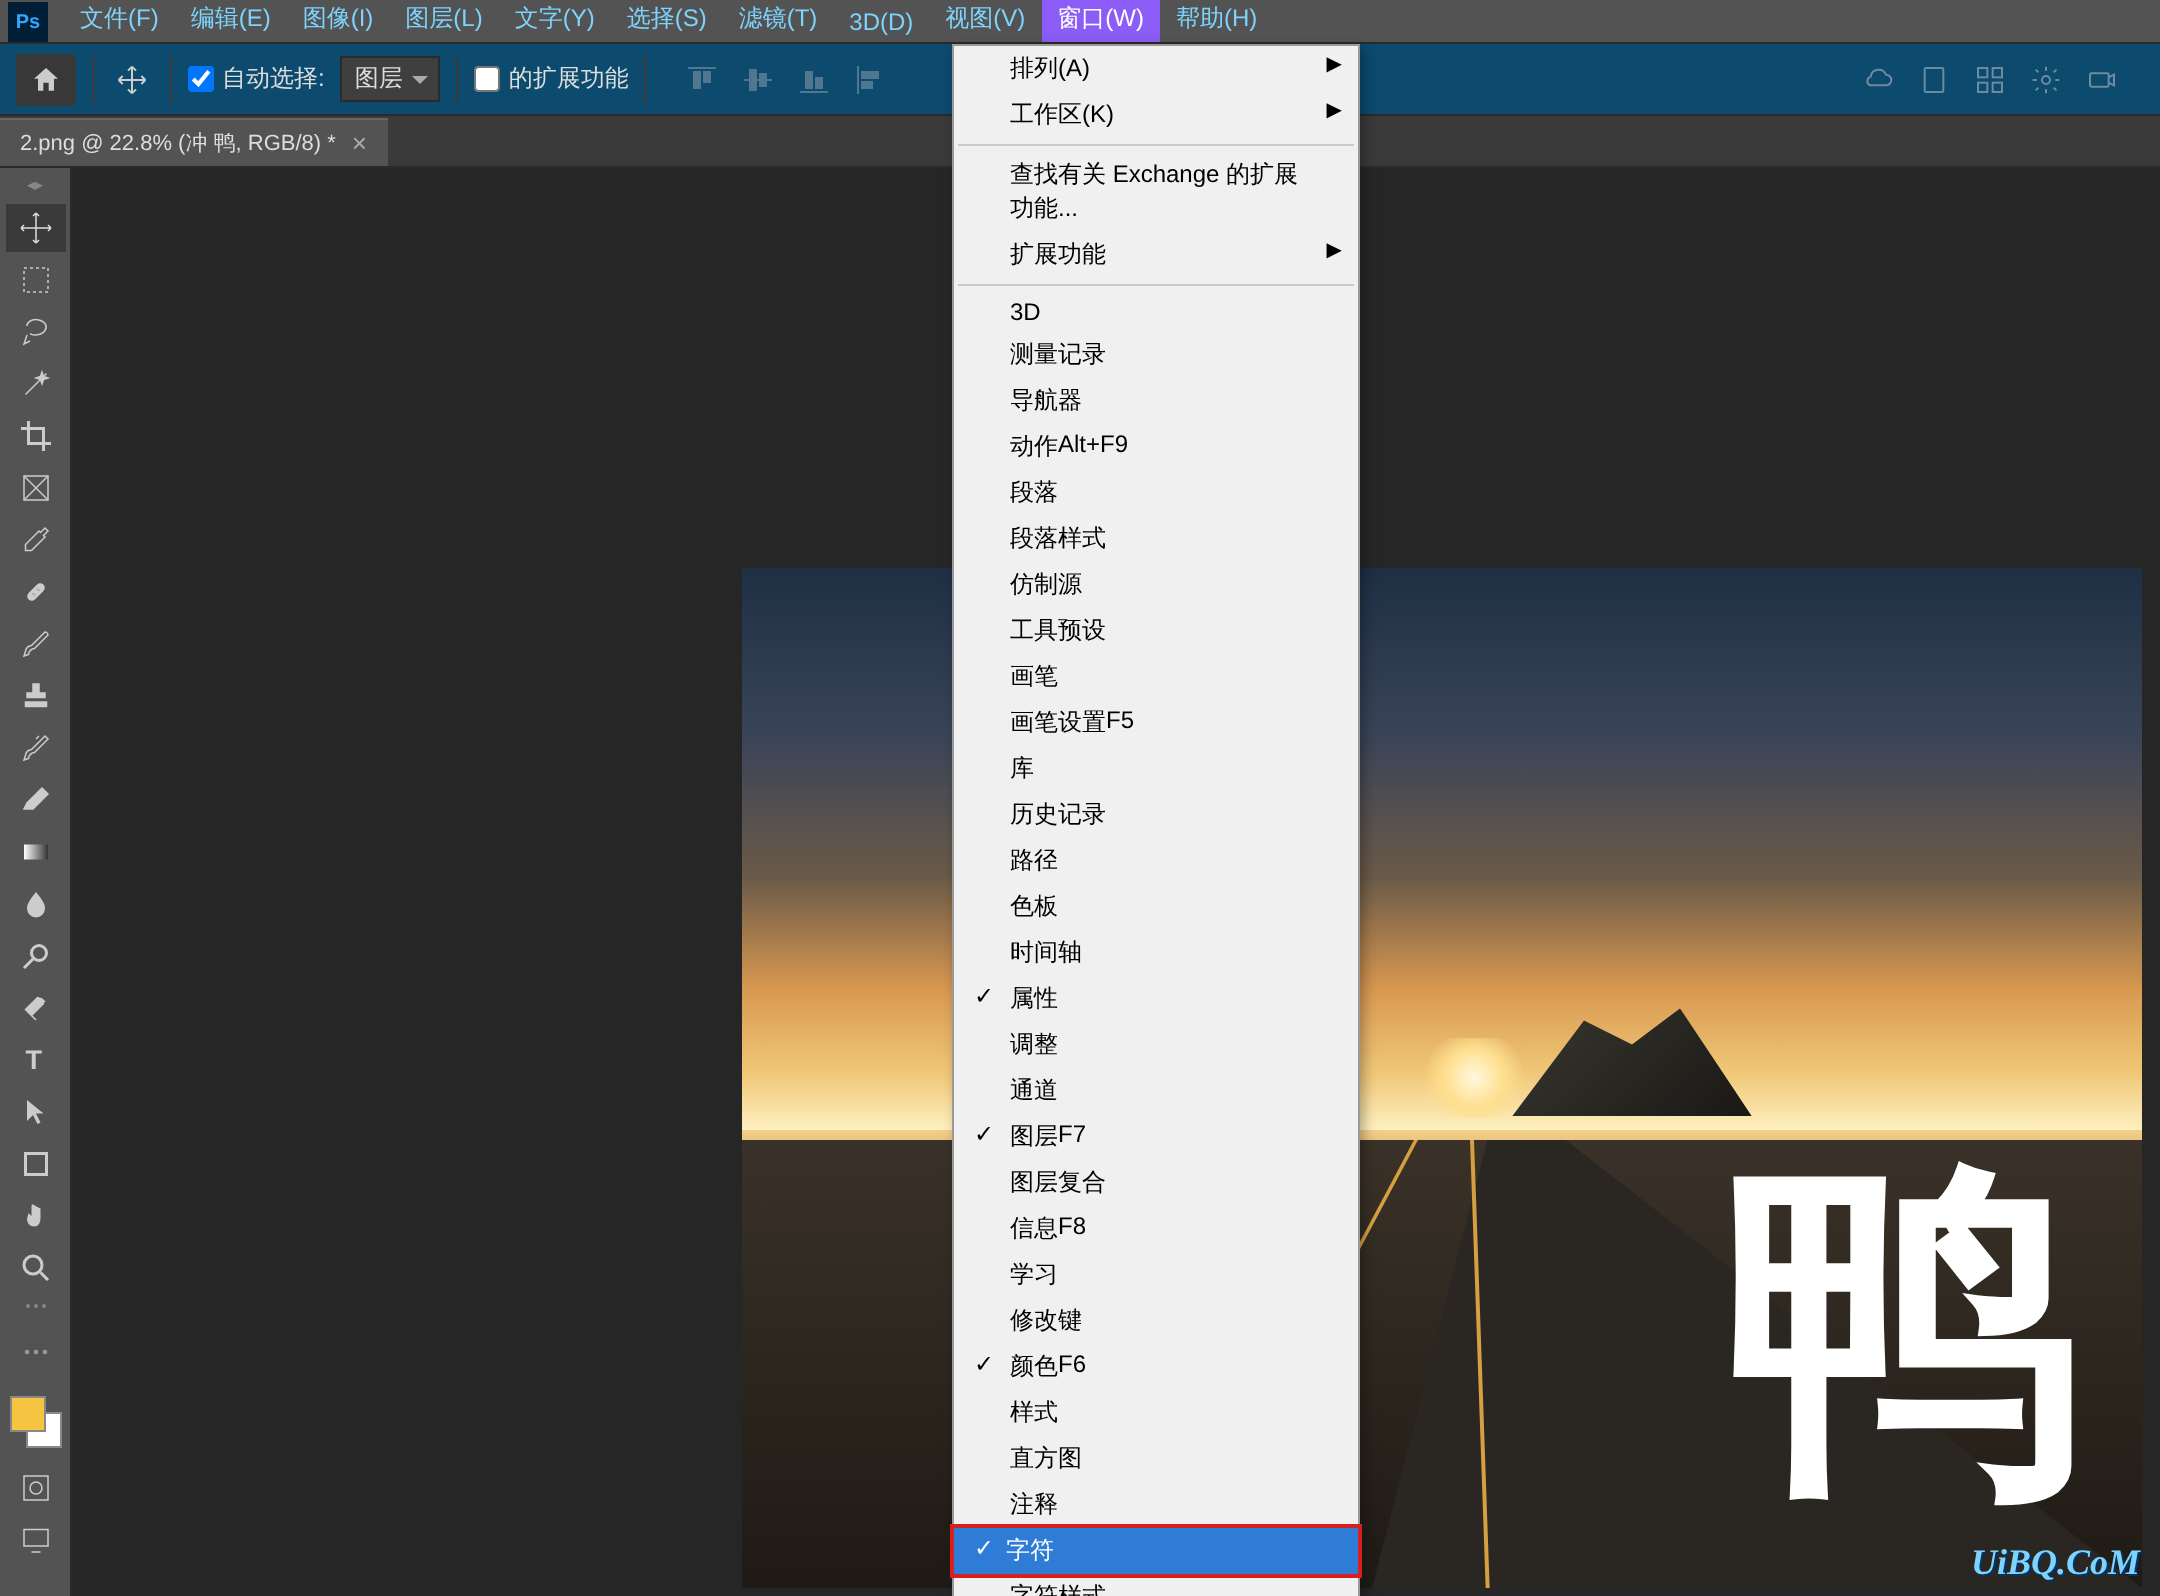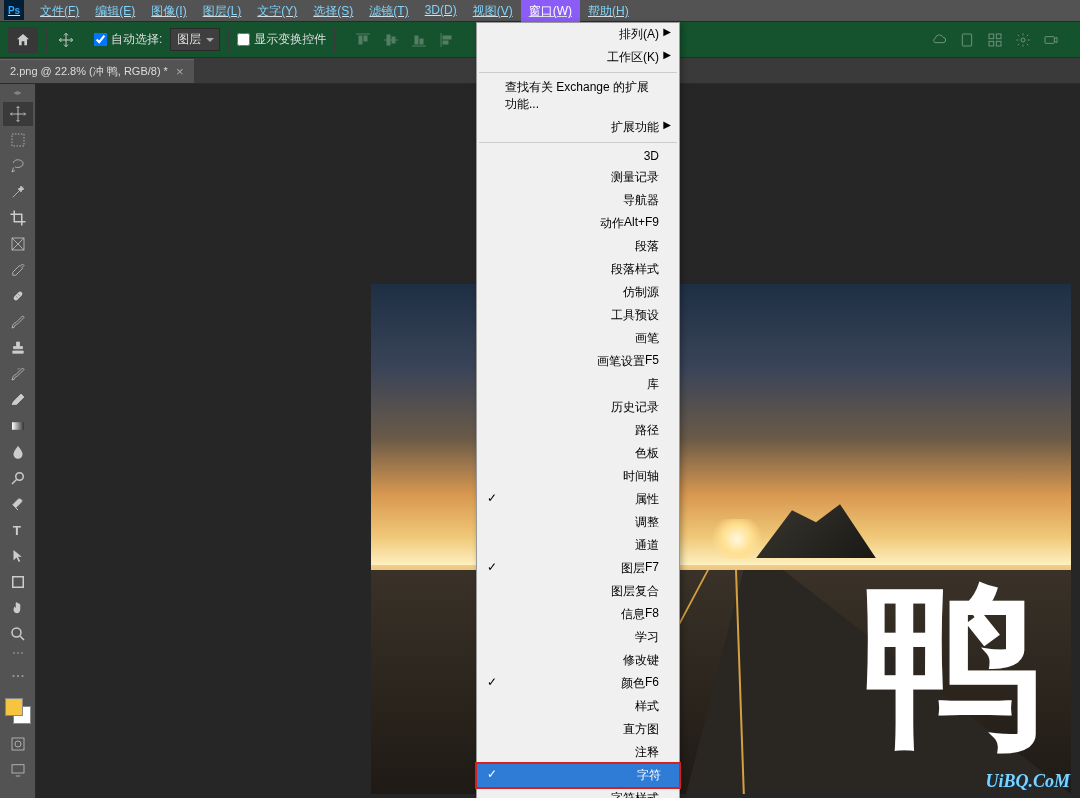--- a/index.html
+++ b/index.html
@@ -1,25 +1,25 @@
 <!DOCTYPE html>
 <html><head>
 <meta charset="utf-8">
 <style>
   * { box-sizing: border-box; margin: 0; padding: 0; font-family: "Microsoft YaHei", Arial, sans-serif; }
   body { background: #535353; width: 1080px; height: 798px; overflow: hidden; position: relative; color: #ddd; font-size: 12px; }
   
   
-  .menubar { height: 22px; background: #535353; display: flex; align-items: flex-start; border-bottom: 1px solid #2a2a2a; text-decoration: underline; }
+  .menubar { height: 22px; background: #535353; display: flex; align-items: flex-end; border-bottom: 1px solid #2a2a2a; }
   .ps-logo { width: 20px; height: 20px; background: #001e36; color: #31a8ff; display: flex; align-items: center; justify-content: center; font-size: 10px; font-weight: bold; margin: 0 8px 0 4px; }
   .menu-item { padding: 3px 8px; cursor: default; color: #7dd3fc; }
   .menu-item.active { background: #8b5cf6; color: #fff; }
   
   
-  .optbar { height: 36px; background: #14532d; display: flex; align-items: center; border-bottom: 1px solid #2a2a2a; padding-left: 8px; gap: 8px; }
+  .optbar { height: 36px; background: #0c4a6e; display: flex; align-items: center; border-bottom: 1px solid #2a2a2a; padding-left: 8px; gap: 8px; }
   .home-btn { width: 30px; height: 26px; background: #383838; display: flex; align-items: center; justify-content: center; border-radius: 2px; }
   .opt-divider { width: 1px; height: 26px; background: #3a3a3a; }
   .move-icon { width: 22px; height: 22px; display: flex; align-items: center; justify-content: center; color: #ccc; }
   .chk { display: flex; align-items: center; gap: 4px; color: #ddd; }
   .chk input { width: 13px; height: 13px; }
   .combo { background: #3f3f3f; border: 1px solid #2a2a2a; padding: 2px 18px 2px 6px; color: #ddd; position: relative; }
   .combo::after { content: ''; position: absolute; right: 5px; top: 50%; border: 4px solid transparent; border-top-color: #aaa; transform: translateY(-25%); }
   .align-group { display: flex; gap: 4px; margin-left: 8px; }
   .align-btn { width: 24px; height: 24px; display: flex; align-items: center; justify-content: center; opacity: 0.35; }
   .right-icons { display: flex; gap: 10px; margin-left: auto; margin-right: 20px; opacity: 0.5; }
@@ -53,21 +53,21 @@
   .mountain { position: absolute; top: 42%; left: 0; right: 0; height: 18%; }
   .mountain::before { content: ''; position: absolute; left: 55%; top: 0; width: 120px; height: 60px; background: linear-gradient(135deg, #3a3830 0%, #1a1815 100%); clip-path: polygon(0 100%, 30% 20%, 50% 40%, 70% 10%, 100% 100%); }
   .ground { position: absolute; top: 56%; left: 0; right: 0; bottom: 0; background: linear-gradient(to bottom, #3a3228 0%, #1f1a15 100%); }
   .road { position: absolute; top: 56%; left: 45%; right: 0; bottom: 0; background: #2a2622; clip-path: polygon(15% 0, 25% 0, 100% 100%, 0 100%); }
   .road-line-l { position: absolute; top: 56%; bottom: 0; left: 48%; width: 2px; background: #d4a040; transform-origin: top; transform: skewX(-28deg); }
   .road-line-r { position: absolute; top: 56%; bottom: 0; left: 52%; width: 2px; background: #d4a040; transform-origin: top; transform: skewX(2deg); }
   .big-char { position: absolute; right: 30px; bottom: 40px; font-size: 180px; font-weight: 900; color: #fff; font-family: "SimHei", sans-serif; line-height: 1; }
   
   
   .dropdown { position: absolute; left: 476px; top: 22px; width: 204px; background: #f0f0f0; border: 1px solid #999; box-shadow: 2px 2px 6px rgba(0,0,0,0.3); color: #000; font-size: 12px; z-index: 100; }
-  .ditem { padding: 3px 20px 3px 28px; position: relative; display: flex; justify-content: flex-end; cursor: default; }
+  .ditem { padding: 3px 20px 3px 28px; position: relative; display: flex; justify-content: flex-start; cursor: default; }
   .ditem.highlight { background: #2e7cd6; color: #fff; border: 2px solid #d62020; margin: -2px; padding: 3px 18px 3px 26px; }
   .ditem .chk-mark { position: absolute; left: 10px; }
   .ditem .arrow { position: absolute; right: 8px; font-size: 10px; }
   .dsep { height: 1px; background: #ccc; margin: 3px 2px; }
   
   .watermark { position: absolute; right: 10px; bottom: 6px; font-size: 18px; font-weight: bold; font-style: italic; color: #7dd3fc; text-shadow: 1px 1px 0 #003366; z-index: 200; font-family: Liberation Serif, serif; }
 </style>
 </head>
 <body>
 
@@ -101,21 +101,21 @@
   </div>
   <div class="opt-divider"></div>
   <label class="chk">
     <input type="checkbox" checked="" style="">
     <span>自动选择:</span>
   </label>
   <div class="combo">图层</div>
   <div class="opt-divider"></div>
   <label class="chk">
     <input type="checkbox" style="">
-    <span>显示变换控件</span>
+    <span>的扩展功能</span>
   </label>
   <div class="opt-divider"></div>
   <div class="align-group">
     <div class="align-btn">
         <svg width="16" height="16" viewBox="0 0 16 16" stroke="#ccc">
           <line x1="1" y1="2" x2="15" y2="2"></line>
           <rect x="4" y="4" width="3" height="8" fill="#ccc"></rect>
           <rect x="9" y="4" width="3" height="5" fill="#ccc"></rect>
         </svg>
       </div>

